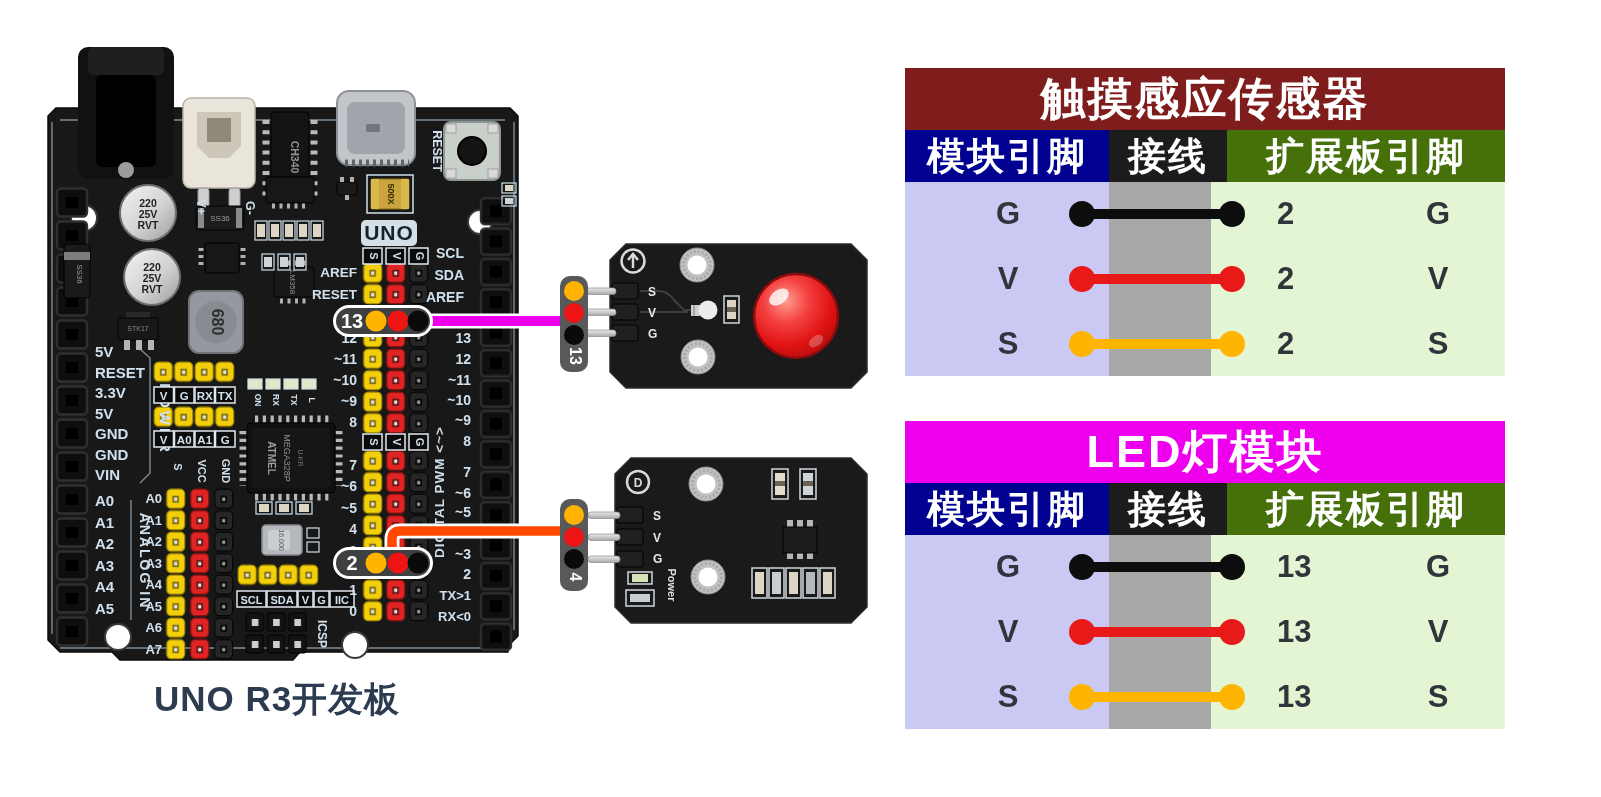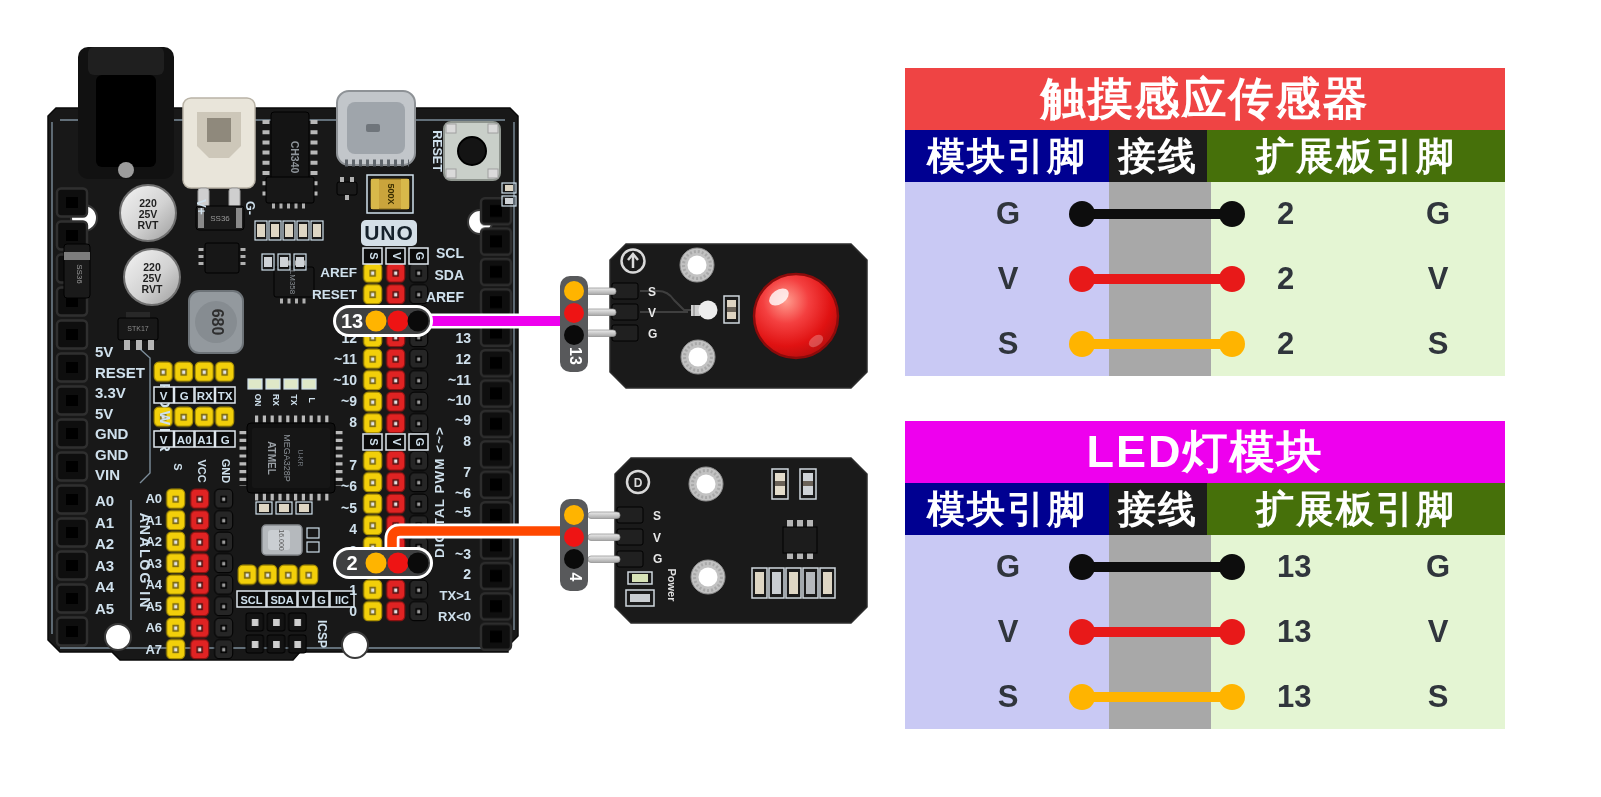--- a/index.html
+++ b/index.html
@@ -13,21 +13,21 @@
   .caption{position:absolute;left:117px;top:676px;width:320px;text-align:center;
            font-size:35px;font-weight:700;color:#2c3b50;letter-spacing:1px}
   
   .wtable{position:absolute;left:905px;width:600px}
   #t1{top:68px}#t2{top:421px}
   .wt-title{height:62px;display:flex;align-items:center;justify-content:center;
             color:#fff;font-size:45px;font-weight:700;letter-spacing:2px}
   .wt-head{display:flex;height:52px}
   .wt-h{display:flex;align-items:center;justify-content:center;color:#fff;
         font-size:38px;font-weight:700;letter-spacing:2px}
-  .wt-h1{width:204px}.wt-h2{width:98px}.wt-h3{flex:1}
+  .wt-h1{width:204px}.wt-h2{width:118px}.wt-h3{flex:1}
   .wt-body{position:relative;height:194px}
   .wt-c{position:absolute;top:0;bottom:0}
   .wt-c1{left:0;width:204px}.wt-c2{left:204px;width:102px}.wt-c3{left:306px;right:0}
   .wt-row{position:absolute;left:0;right:0;height:64px}
   .r1{top:0}.r2{top:65px}.r3{top:130px}
   .rp-left{position:absolute;left:70px;width:66px;top:0;line-height:64px;text-align:center;
            font-size:31px;font-weight:700;color:#30353c}
   .dot{position:absolute;top:19px;width:26px;height:26px;border-radius:50%}
   .dot-l{left:164px}.dot-r{left:314px}
   .wireline{position:absolute;left:175px;top:27px;width:154px;height:10px}
@@ -623,23 +623,24 @@
   <g>
     <rect x="333" y="547" width="100" height="32" rx="16" fill="#ffffff"></rect>
     <rect x="336" y="550" width="94" height="26" rx="13" fill="#3f4041"></rect>
     <text x="352" y="570" text-anchor="middle" font-size="20" font-weight="bold" fill="#fff">2</text>
     <circle cx="376" cy="563" r="10.5" fill="#ffb400"></circle>
     <circle cx="398" cy="563" r="10.5" fill="#ee1414"></circle>
     <circle cx="418" cy="563" r="10.5" fill="#0a0a0a"></circle>
   </g>
 </svg>
 
+<div class="caption">UNO R3开发板</div>
 
 <div class="wtable" id="t1">
-  <div class="wt-title" style="background: #ef4444; font-family: Liberation Mono, monospace;">触摸感应传感器</div>
+  <div class="wt-title" style="background: #7f1d1d; font-family: Liberation Mono, monospace;">触摸感应传感器</div>
   <div class="wt-head">
     <div class="wt-h wt-h1" style="background: rgb(0, 0, 145);">模块引脚</div>
     <div class="wt-h wt-h2" style="background: rgb(28, 28, 28);">接线</div>
     <div class="wt-h wt-h3" style="background: rgb(70, 112, 10);">扩展板引脚</div>
   </div>
   <div class="wt-body">
     <div class="wt-c wt-c1" style="background: rgb(201, 201, 244);"></div>
     <div class="wt-c wt-c2" style="background: rgb(168, 168, 168);"></div>
     <div class="wt-c wt-c3" style="background: rgb(228, 245, 211);"></div>
 

